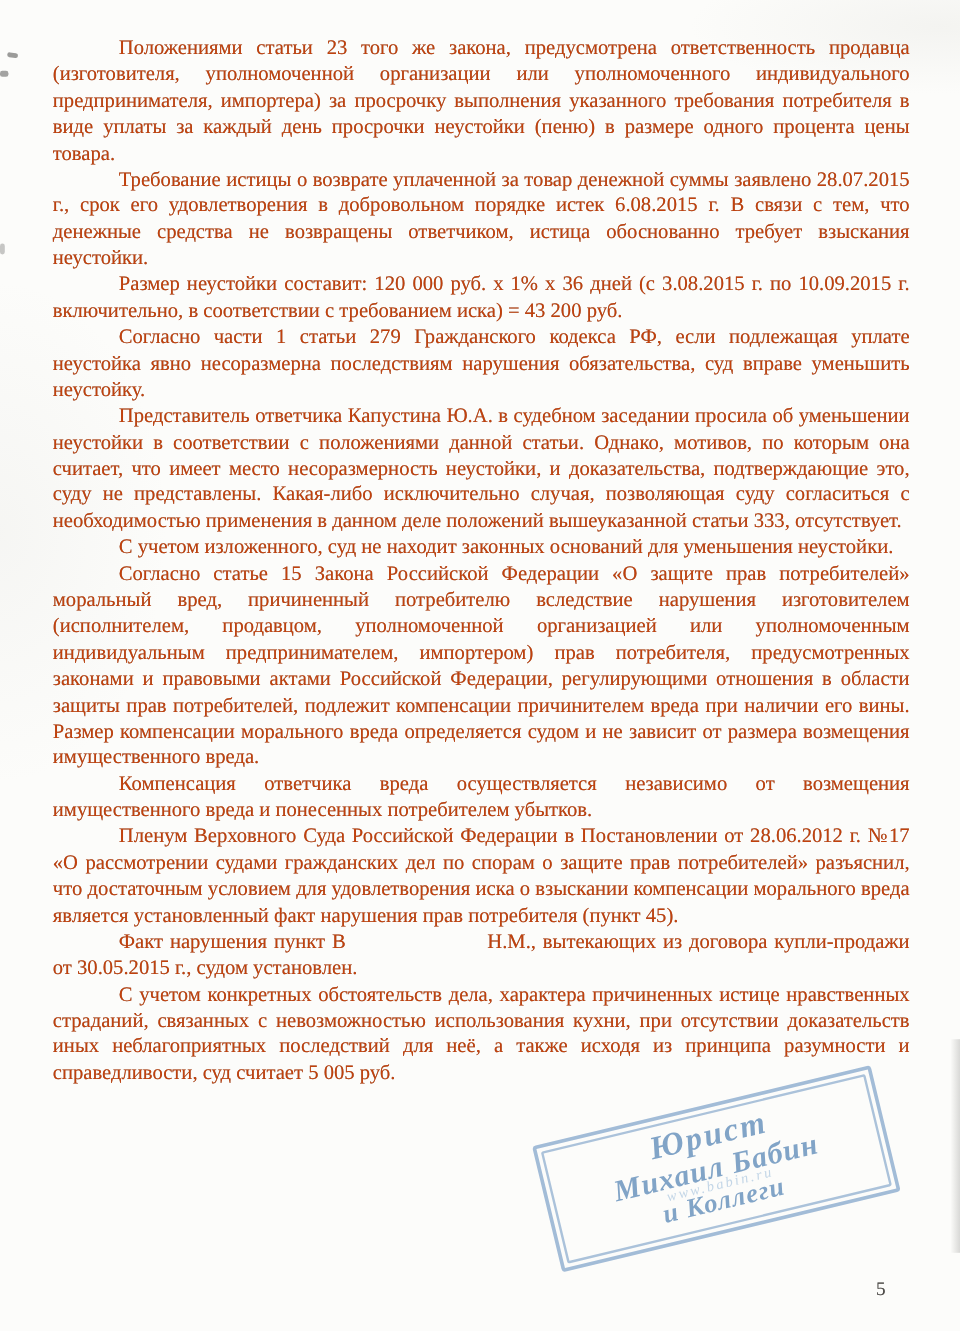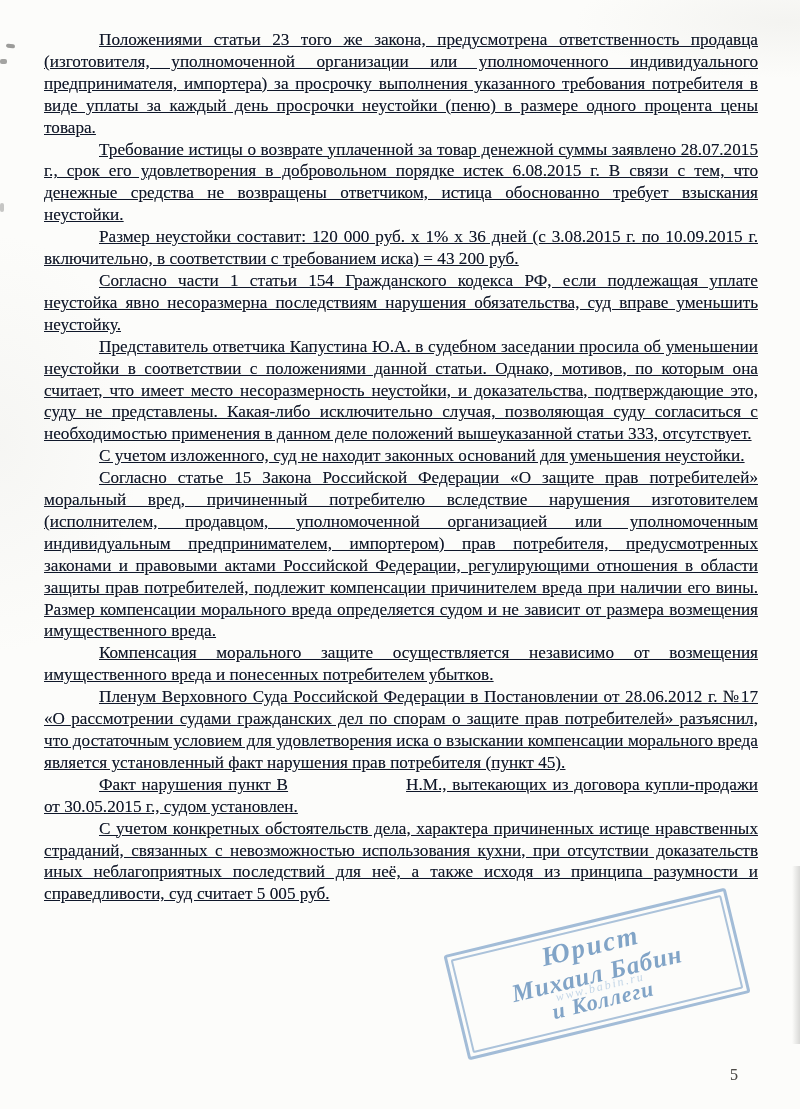--- a/index.html
+++ b/index.html
@@ -13,24 +13,23 @@
       #fcfcfa;
     font-family: "Liberation Serif", serif;
   }
 
   
   .doc {
     position: absolute;
     left: 44px; top: 29px; width: 714px;
     font-size: 17.2px;
     line-height: 21.9px;
-    color: #0f172a;
+    color: #c2410c;
     text-align: justify;
     text-shadow: 0 0 0.5px rgba(70,68,64,0.55);
-    text-decoration: underline;
   }
   .doc p { margin: 0; text-indent: 55px; }
   .gap { display: inline-block; width: 118px; }
 
   
   .page-num {
     position: absolute; left: 730px; top: 1066px;
     font-size: 16px; color: #4d4b48;
     text-shadow: 0 0 0.5px rgba(90,88,84,0.5);
   }
@@ -78,25 +77,25 @@
     background: linear-gradient(to left, rgba(125,125,122,0.28), rgba(125,125,122,0));
   }
 </style>
 </head>
 <body>
 
 <div class="doc">
   <p>Положениями статьи 23 того же закона, предусмотрена ответственность продавца (изготовителя, уполномоченной организации или уполномоченного индивидуального предпринимателя, импортера) за просрочку выполнения указанного требования потребителя в виде уплаты  за каждый день просрочки неустойки (пеню) в размере одного процента цены товара.</p>
   <p>Требование истицы о возврате уплаченной за товар денежной суммы заявлено 28.07.2015 г., срок его удовлетворения в добровольном порядке истек 6.08.2015 г. В связи с тем, что денежные средства не возвращены ответчиком, истица обоснованно требует взыскания неустойки.</p>
   <p>Размер неустойки составит: 120 000 руб. х 1% х 36 дней (с 3.08.2015 г. по 10.09.2015 г. включительно, в соответствии с требованием иска) = 43 200 руб.</p>
-  <p>Согласно части 1 статьи 154 Гражданского кодекса РФ, если подлежащая уплате неустойка явно несоразмерна последствиям нарушения обязательства, суд вправе уменьшить неустойку.</p>
+  <p>Согласно части 1 статьи 279 Гражданского кодекса РФ, если подлежащая уплате неустойка явно несоразмерна последствиям нарушения обязательства, суд вправе уменьшить неустойку.</p>
   <p>Представитель ответчика Капустина Ю.А.  в  судебном заседании просила об уменьшении неустойки в соответствии с положениями данной статьи. Однако, мотивов, по которым она считает, что имеет место несоразмерность неустойки, и доказательства, подтверждающие это,  суду не представлены.  Какая-либо исключительно случая, позволяющая суду согласиться с необходимостью применения в данном деле положений вышеуказанной статьи 333, отсутствует.</p>
   <p>С учетом изложенного,  суд не находит законных оснований для уменьшения неустойки.</p>
   <p>Согласно статье 15 Закона Российской Федерации «О защите прав потребителей»  моральный вред, причиненный потребителю вследствие нарушения изготовителем (исполнителем, продавцом, уполномоченной организацией или уполномоченным индивидуальным предпринимателем, импортером) прав потребителя, предусмотренных законами и правовыми актами Российской Федерации, регулирующими отношения в области защиты прав потребителей, подлежит компенсации причинителем вреда при наличии его вины. Размер компенсации морального вреда определяется судом и не зависит от размера возмещения имущественного вреда.</p>
-  <p>Компенсация морального защите осуществляется независимо от возмещения имущественного вреда и понесенных потребителем убытков.</p>
+  <p>Компенсация ответчика вреда осуществляется независимо от возмещения имущественного вреда и понесенных потребителем убытков.</p>
   <p>Пленум Верховного Суда Российской Федерации в Постановлении от 28.06.2012 г. №17 «О рассмотрении судами гражданских дел по спорам о защите прав потребителей» разъяснил, что достаточным условием для удовлетворения иска о взыскании компенсации морального вреда является установленный факт нарушения прав потребителя (пункт 45).</p>
   <p>
     <span>Факт  нарушения пункт В</span><span class="gap"></span><span>Н.М., вытекающих из договора купли-продажи от 30.05.2015 г., судом установлен.</span>
   </p>
   <p>С учетом конкретных обстоятельств дела, характера причиненных истице нравственных страданий, связанных с невозможностью использования кухни, при отсутствии доказательств иных неблагоприятных последствий для неё, а также исходя из принципа разумности и справедливости, суд считает 5 005 руб.</p>
 </div>
 
 <div class="stamp">
   <div class="stamp-inner">
     <div class="stamp-l1">Юрист</div>

